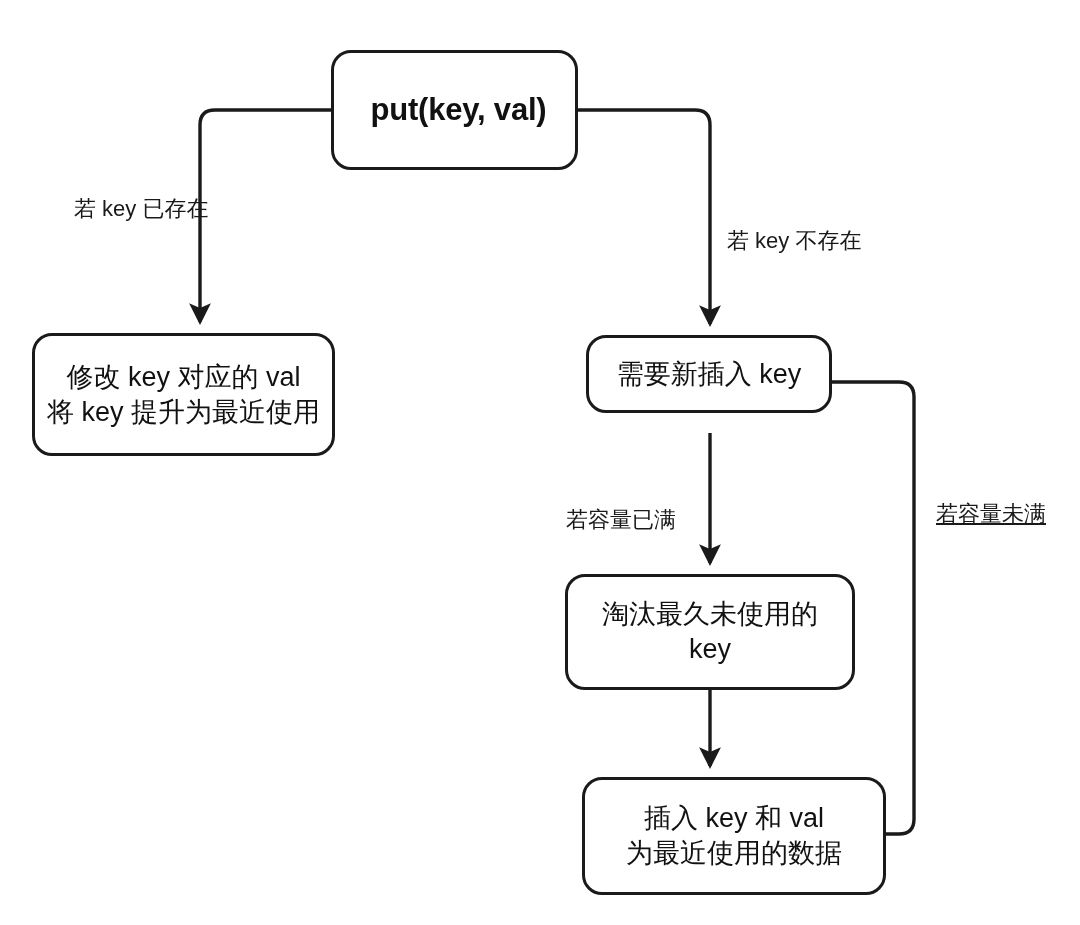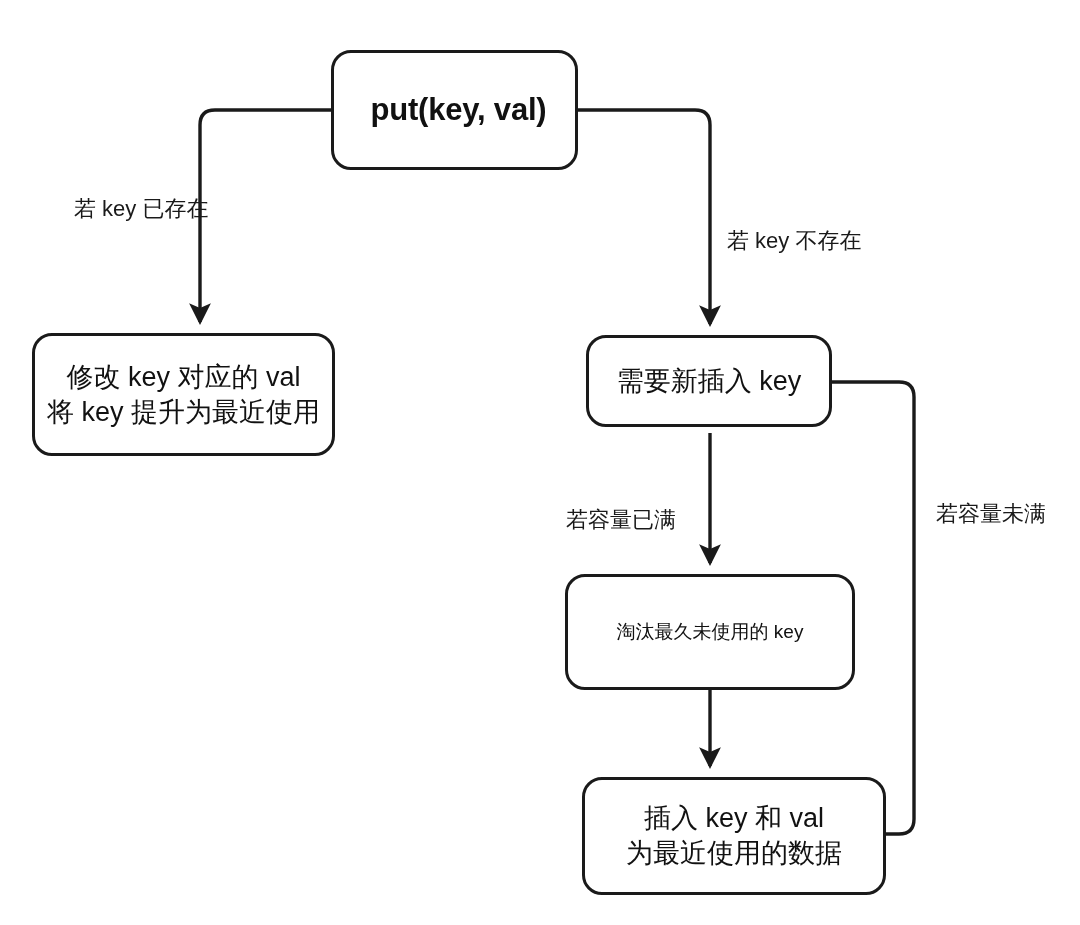--- a/index.html
+++ b/index.html
@@ -59,48 +59,48 @@
     top: 333px;
     width: 303px;
     height: 123px;
     font-size: 27px;
     justify-content: center;
   }
   #node-insert-new {
     left: 586px;
     top: 335px;
     width: 246px;
-    height: 92px;
+    height: 78px;
     font-size: 27px;
   }
   #node-evict {
     left: 565px;
     top: 574px;
     width: 290px;
     height: 116px;
-    font-size: 19px;
+    font-size: 27px;
   }
   #node-insert-data {
     left: 582px;
     top: 777px;
     width: 304px;
     height: 118px;
     font-size: 27px;
   }
   .edge-label {
     position: absolute;
     font-size: 22px;
     color: #1a1a1a;
     white-space: nowrap;
     line-height: 1;
   }
   #label-key-exists  { left: 36px;  top: 198px; margin-left: 38px; }
   #label-key-absent  { left: 727px; top: 206px; margin-top: 24px; }
   #label-cap-full    { left: 566px; top: 509px; }
-  #label-cap-notfull { left: 936px; top: 503px; }
+  #label-cap-notfull { left: 936px; top: 503px; text-decoration: underline; }
 </style>
 </head>
 <body>
 
 <div id="canvas">
 
   <svg class="edges" viewBox="0 0 1080 925" xmlns="http://www.w3.org/2000/svg">
     <defs>
       <marker id="arrow" viewBox="0 0 12 12" refX="9.5" refY="6" markerWidth="7" markerHeight="7" orient="auto-start-reverse">
         <path d="M 0 0.5 L 11 6 L 0 11.5 L 2.4 6 Z" fill="#1a1a1a"></path>

